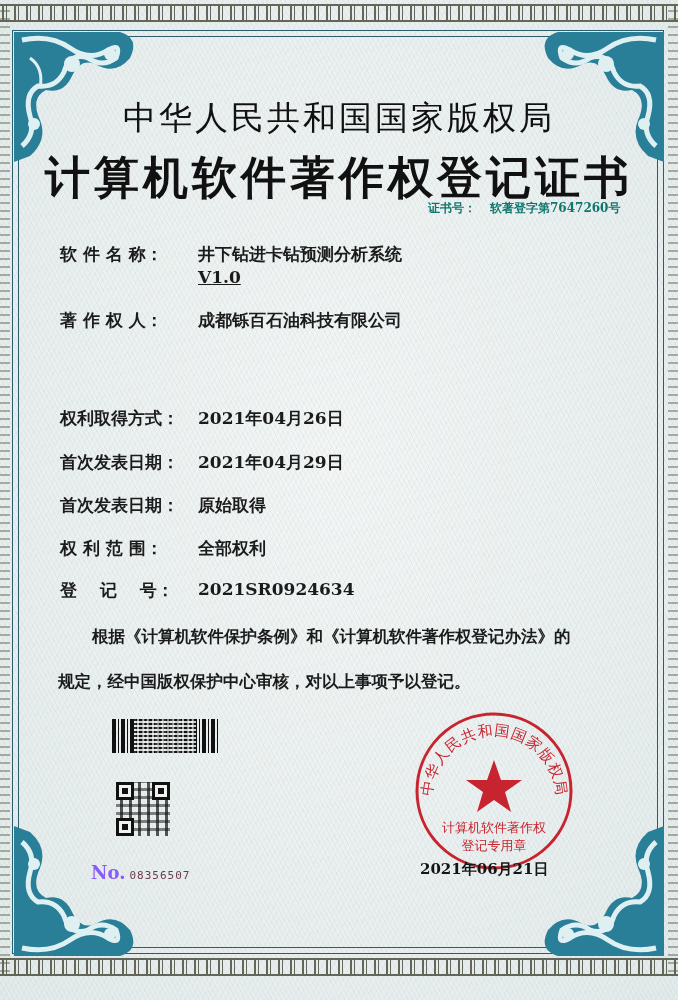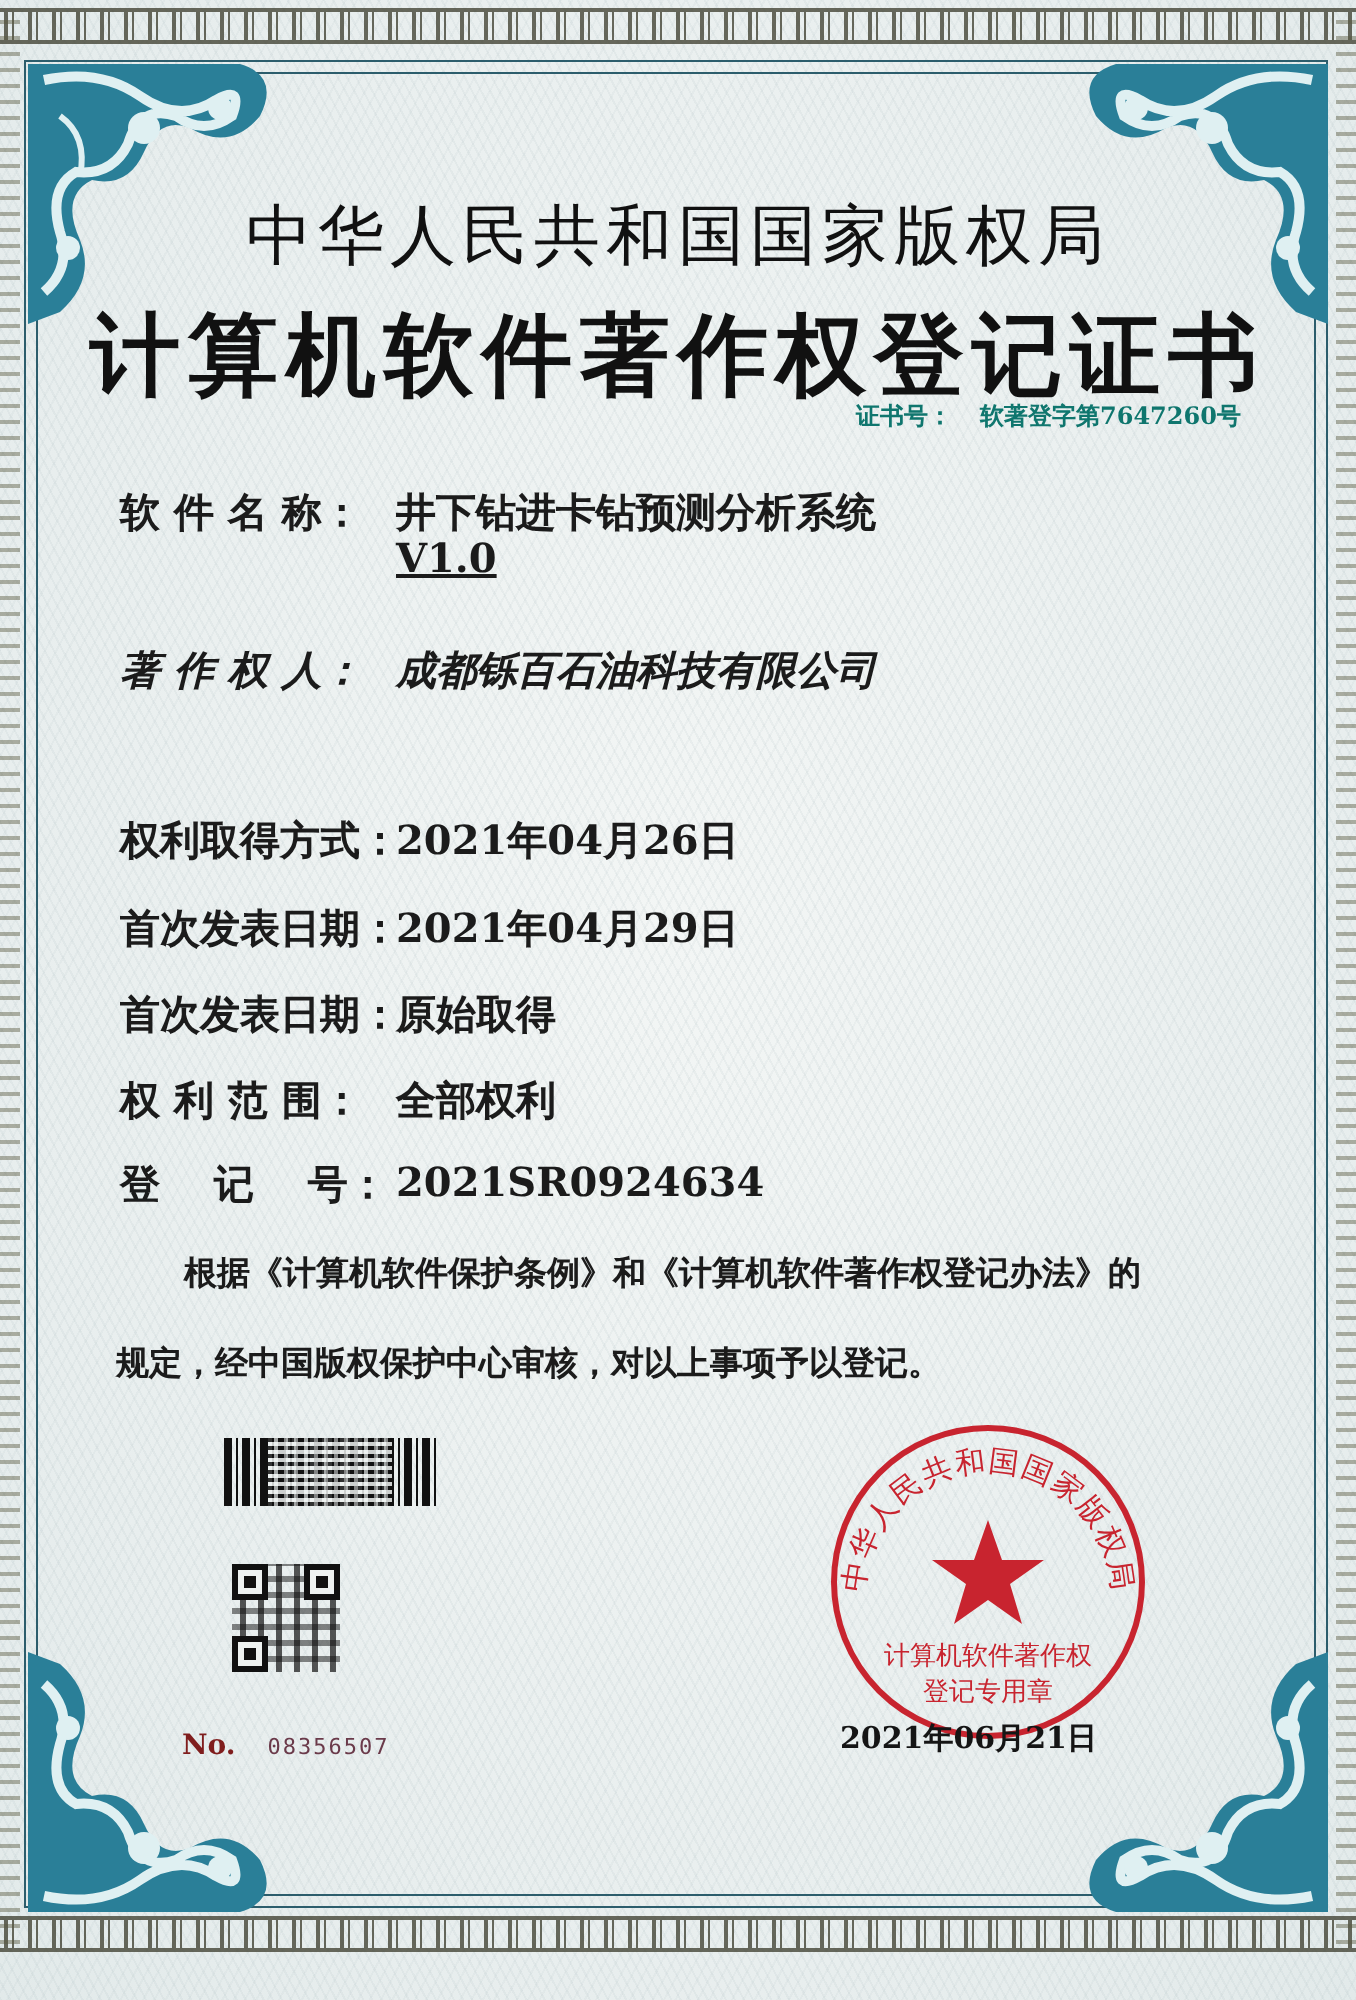--- a/index.html
+++ b/index.html
@@ -60,26 +60,26 @@
     .cert-title {
       position: absolute; left: 0; width: 678px; top: 148px; text-align: center;
       font-size: 45px; font-weight: bold; letter-spacing: 4px; color: #111;
     }
     .cert-no {
       position: absolute; left: 428px; top: 200px;
       font-size: 12px; font-weight: bold; color: #0f766e; white-space: nowrap;
     }
     .cert-no .lbl { margin-right: 14px; }
 
-    .field { position: absolute; left: 60px; font-size: 20px; font-weight: bold; color: #1b1b1b; white-space: nowrap; }
+    .field { position: absolute; left: 60px; font-size: 17px; font-weight: bold; color: #1b1b1b; white-space: nowrap; }
     .field .label { display: inline-block; width: 138px; }
     .field .value { display: inline-block; vertical-align: top; }
     .f-name { top: 243px; }
     .f-name .value2 { position: absolute; left: 138px; top: 24px; text-decoration: underline; }
-    .f-owner { top: 322px; font-style: italic; }
+    .f-owner { top: 309px; }
     .f-dev { top: 407px; }
     .f-pub { top: 451px; }
     .f-method { top: 494px; }
     .f-scope { top: 537px; }
     .f-reg { top: 579px; }
 
     .para {
       position: absolute; left: 58px; width: 590px; font-size: 16.5px; font-weight: bold; color: #1b1b1b; white-space: nowrap;
     }
     .para1 { top: 626px; left: 92px; }
@@ -112,21 +112,21 @@
       position: absolute; width: 12px; height: 12px; border: 3px solid #111; background: #eef2f1;
     }
     .qr .finder::after { content: ""; position: absolute; left: 3px; top: 3px; width: 6px; height: 6px; background: #111; }
     .qr .f1 { left: 0; top: 0; }
     .qr .f2 { right: 0; top: 0; }
     .qr .f3 { left: 0; bottom: 0; }
 
     .serial {
       position: absolute; left: 91px; top: 862px; white-space: nowrap;
     }
-    .serial .no-lbl { font-size: 14px; font-weight: bold; color: #7f1d1d; margin-right: 16px; }
+    .serial .no-lbl { font-size: 18px; font-weight: bold; color: #8b5cf6; margin-right: 4px; }
     .serial .no-val { font-family: "DejaVu Sans Mono", "Liberation Mono", monospace; font-size: 11px; color: #6a3a4a; letter-spacing: 1px; }
 
     .seal {
       position: absolute; left: 413px; top: 710px; width: 162px; height: 162px;
     }
     .seal svg { width: 100%; height: 100%; }
     .issue-date {
       position: absolute; left: 420px; top: 860px; font-size: 15px; font-weight: bold; color: #151515; white-space: nowrap;
     }
   </style>

